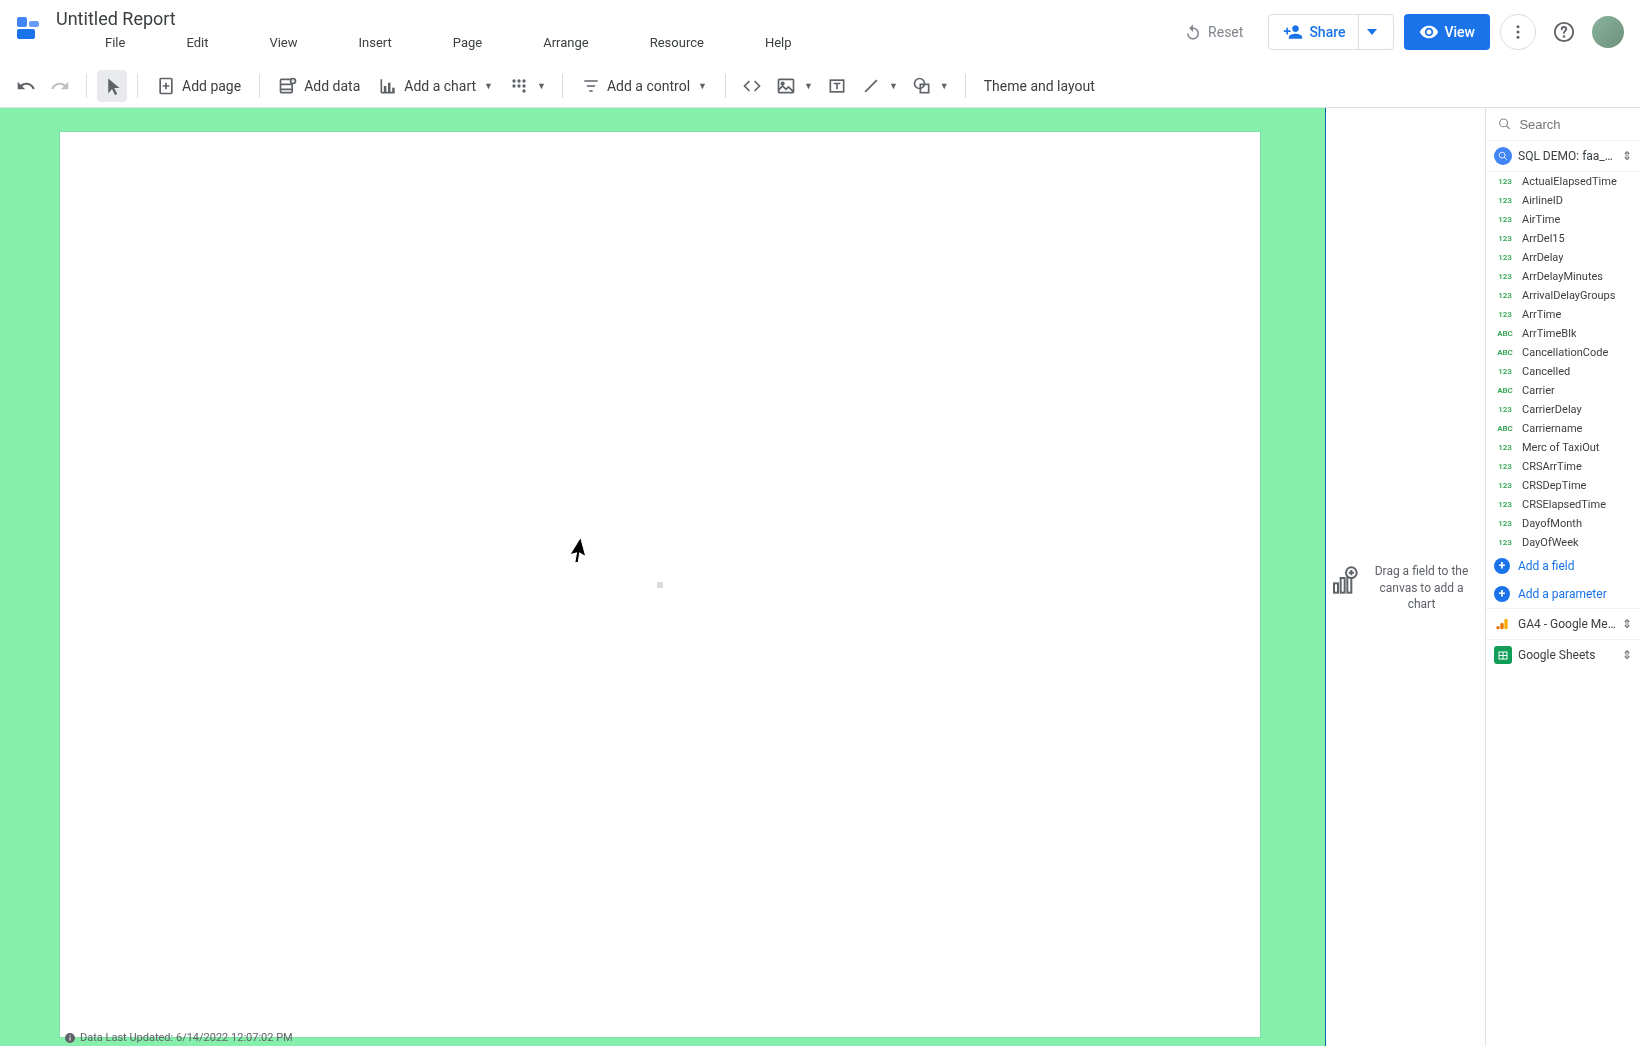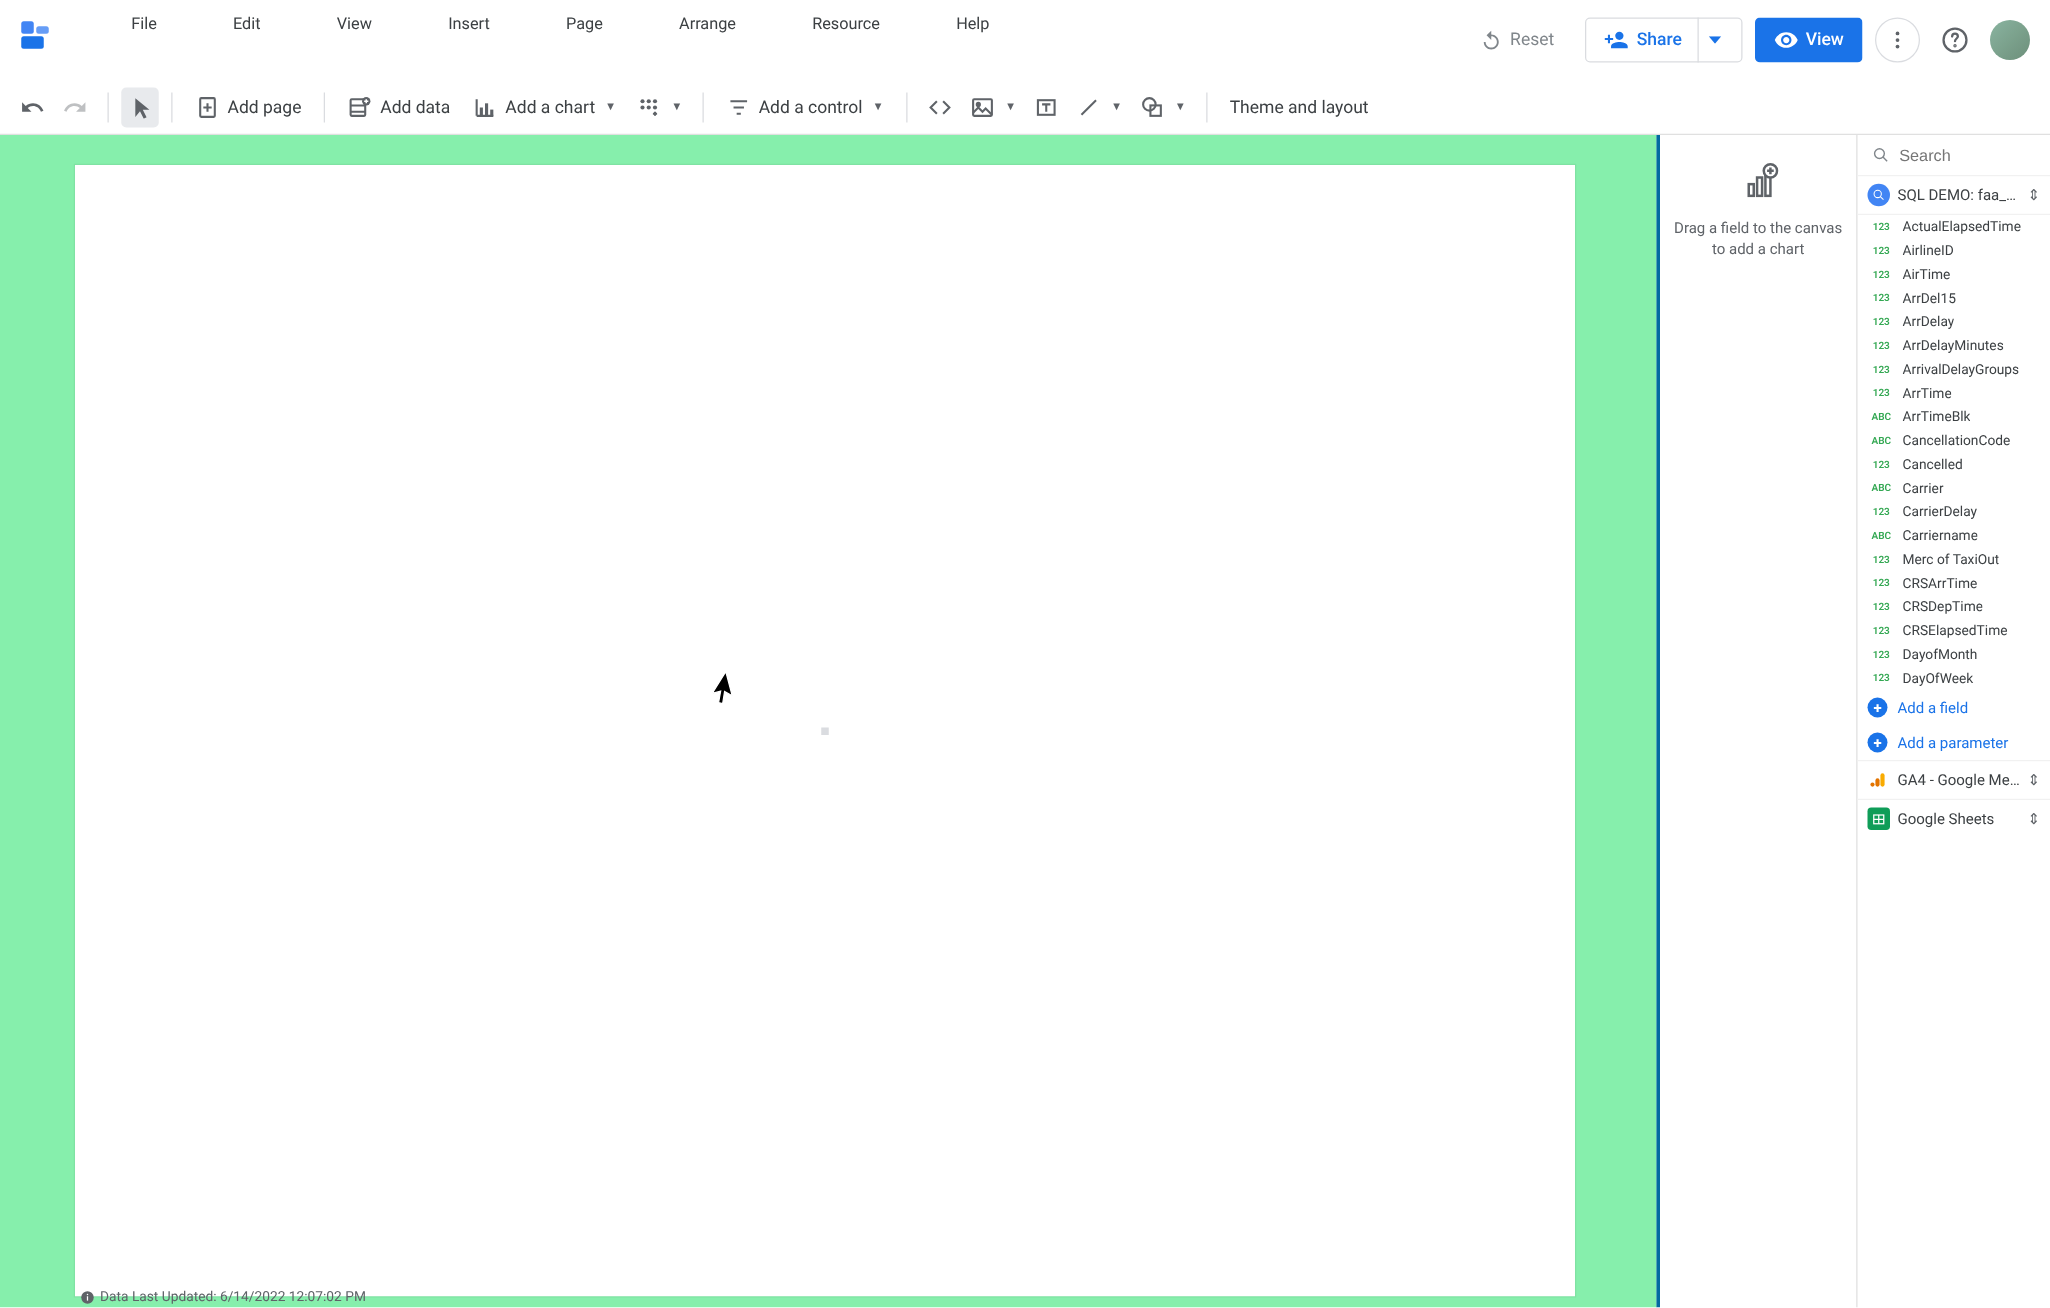--- a/index.html
+++ b/index.html
@@ -152,23 +152,23 @@
   .footer-note {
     position:absolute;
     left:64px; bottom:2px;
     font-size:11px;
     color:#5f6368;
     display:flex; align-items:center; gap:4px;
   }
   
   .drop-hint {
     width: 160px;
-    border-left: 3px solid #0369a1;
+    border-left: 1px solid #0369a1;
     background:#fff;
-    display:flex; flex-direction:column; align-items:center;
+    display:flex; flex-direction:row; align-items:center;
     padding-top: 22px;
     text-align:center;
   }
   .drop-hint-icon {
     color:#5f6368;
     margin-bottom: 12px;
   }
   .drop-hint-text { font-size:12px; color:#5f6368; padding: 0 10px; line-height:1.4; }
   
   .data-panel {
@@ -264,20 +264,21 @@
 
 <div class="header">
   <div class="logo">
     <svg width="26" height="26" viewBox="0 0 26 26">
       <rect x="2" y="2" width="10" height="10" rx="2" fill="#4285f4"></rect>
       <rect x="14" y="6" width="10" height="6" rx="2" fill="#669df6"></rect>
       <rect x="2" y="14" width="18" height="10" rx="2" fill="#1a73e8"></rect>
     </svg>
   </div>
   <div class="title-area">
+    <div class="doc-title">Untitled Report</div>
     <div class="menus">
       <div class="menu-item">File</div>
       <div class="menu-item">Edit</div>
       <div class="menu-item">View</div>
       <div class="menu-item">Insert</div>
       <div class="menu-item">Page</div>
       <div class="menu-item">Arrange</div>
       <div class="menu-item">Resource</div>
       <div class="menu-item">Help</div>
     </div>

